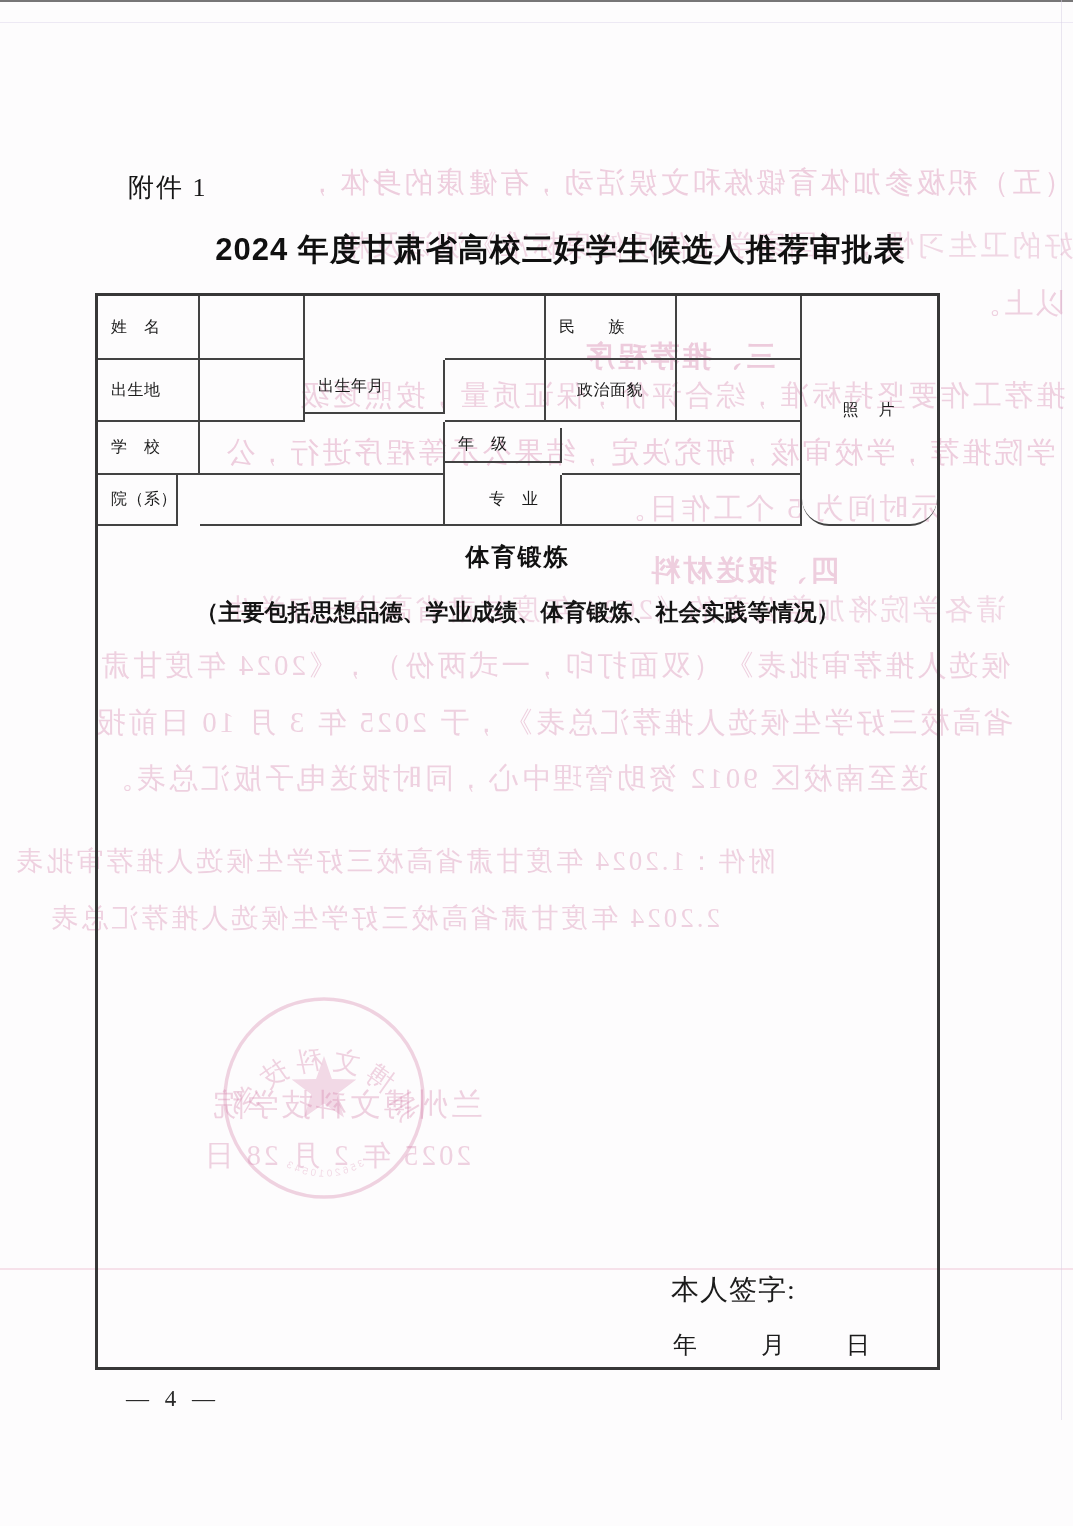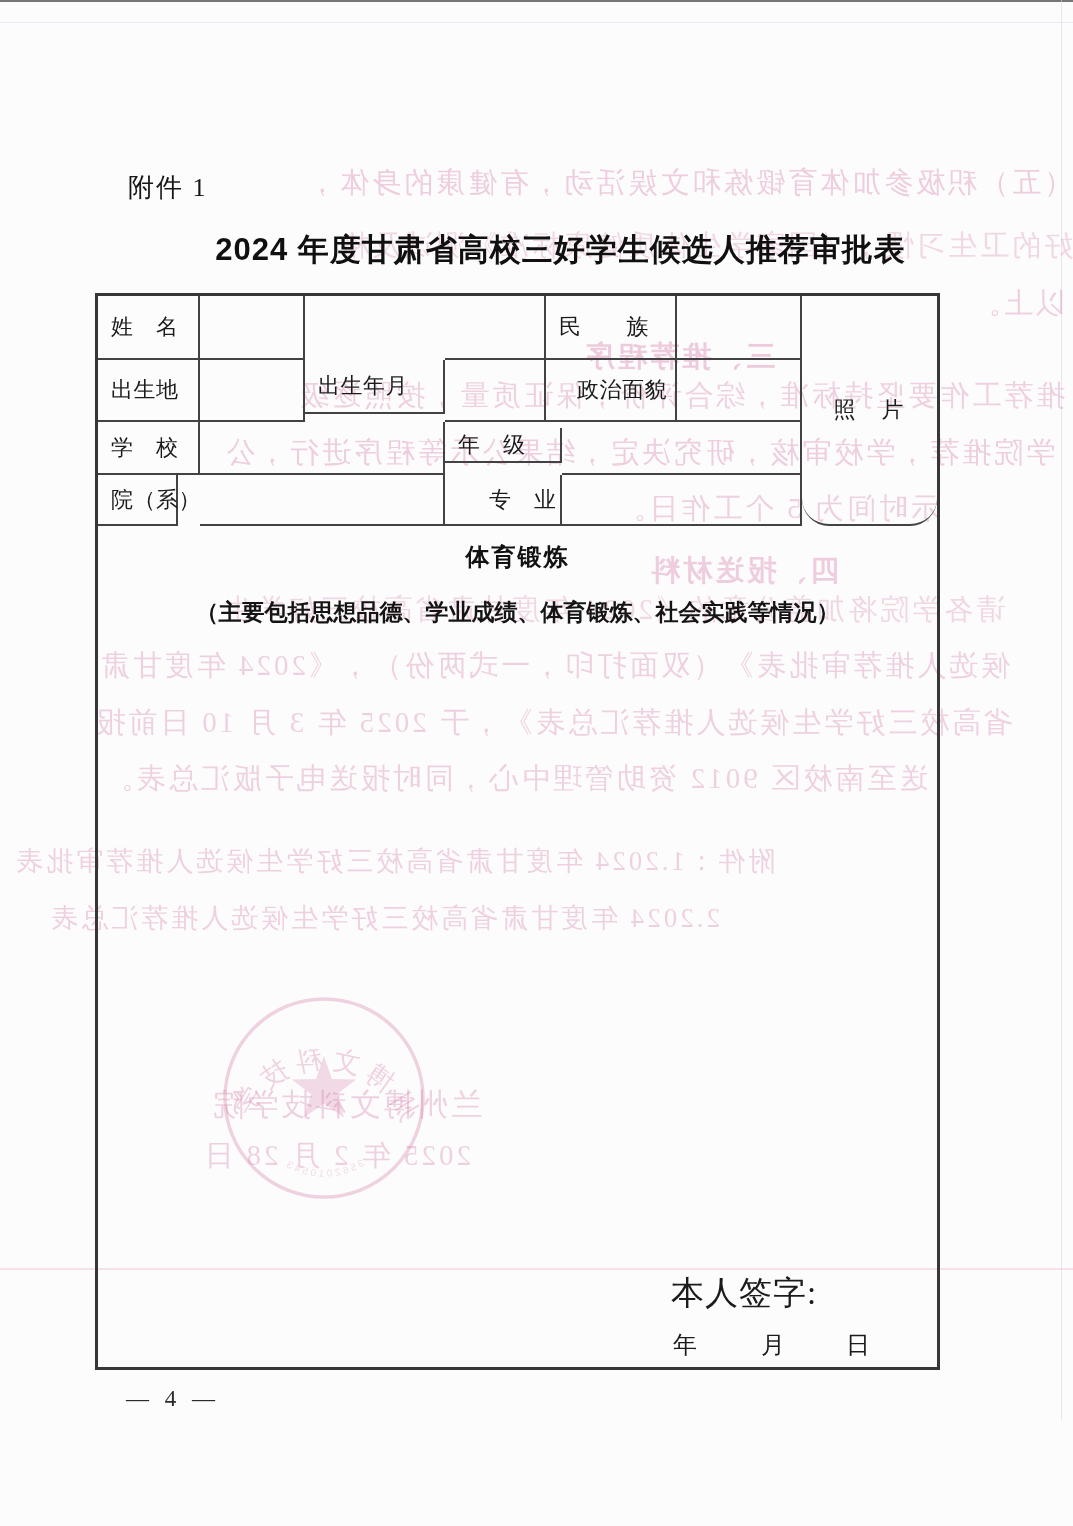--- a/index.html
+++ b/index.html
@@ -18,32 +18,32 @@
   .attach{left:128px;top:170px;font-size:26px;letter-spacing:2px;color:#161616;}
   .title{left:0;top:229px;width:1073px;text-align:center;
          font-family:"Liberation Sans",sans-serif;font-weight:bold;
          font-size:31px;letter-spacing:1px;color:#101010;margin-left:24px;}
   .pageno{left:126px;top:1386px;font-size:23px;letter-spacing:5px;color:#2a2a2a;}
   
   .formtable{left:95px;top:293px;width:845px;height:1077px;
              border:3px solid #373737;box-sizing:border-box;background:transparent;}
   .c{position:absolute;box-sizing:border-box;border:0 solid #424242;
      display:flex;align-items:center;
-     font-family:"Liberation Serif",serif;font-size:22px;color:#1b1b1b;}
+     font-family:"Liberation Serif",serif;font-size:16px;color:#1b1b1b;}
   .bb{border-bottom-width:2px;}
   .br{border-right-width:2px;}
   .lbl{padding-left:13px;letter-spacing:.5px;white-space:pre;}
   .photo-cell{justify-content:center;letter-spacing:2px;border-radius:27px;}
   .deeds-title{left:0;top:245px;width:839px;text-align:center;
                font-family:"Liberation Sans",sans-serif;font-weight:bold;
                font-size:24px;letter-spacing:2px;color:#111;}
   .deeds-sub{left:0;top:301px;width:839px;text-align:center;
              font-family:"Liberation Sans",sans-serif;font-weight:600;
              font-size:23px;color:#141414;}
-  .sig-label{left:573px;top:975px;font-size:33px;letter-spacing:1px;text-align:right;}
+  .sig-label{left:573px;top:975px;font-size:28px;letter-spacing:1px;text-align:right;}
   .date-y{left:575px;top:1033px;font-size:24px;}
   .date-m{left:663px;top:1033px;font-size:24px;}
   .date-d{left:748px;top:1033px;font-size:24px;}
   
   .bleed{transform:scaleX(-1);color:#cf6f9e;white-space:nowrap;
          font-family:"Liberation Serif",serif;letter-spacing:3px;
          text-align:left;pointer-events:none;}
   .seal-wrap{left:219px;top:993px;width:210px;height:210px;transform:scaleX(-1);
              opacity:.34;pointer-events:none;}
 </style>

